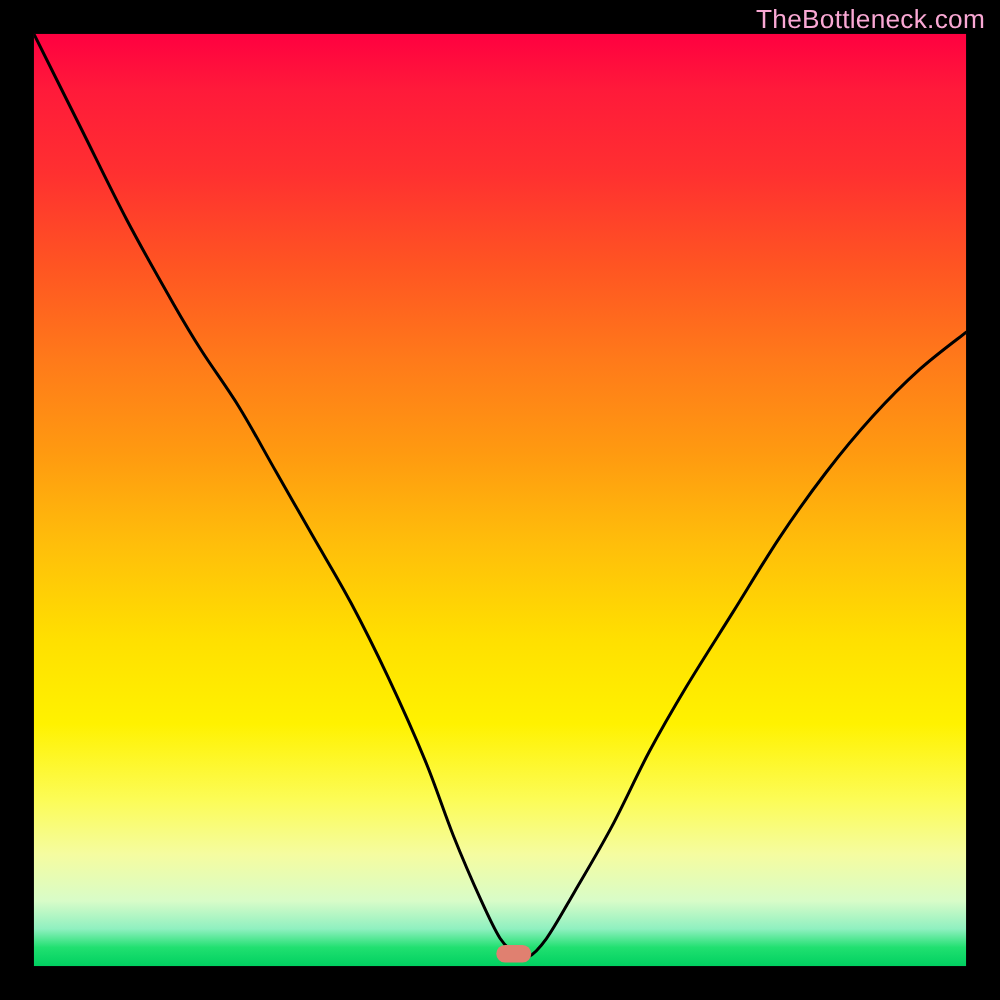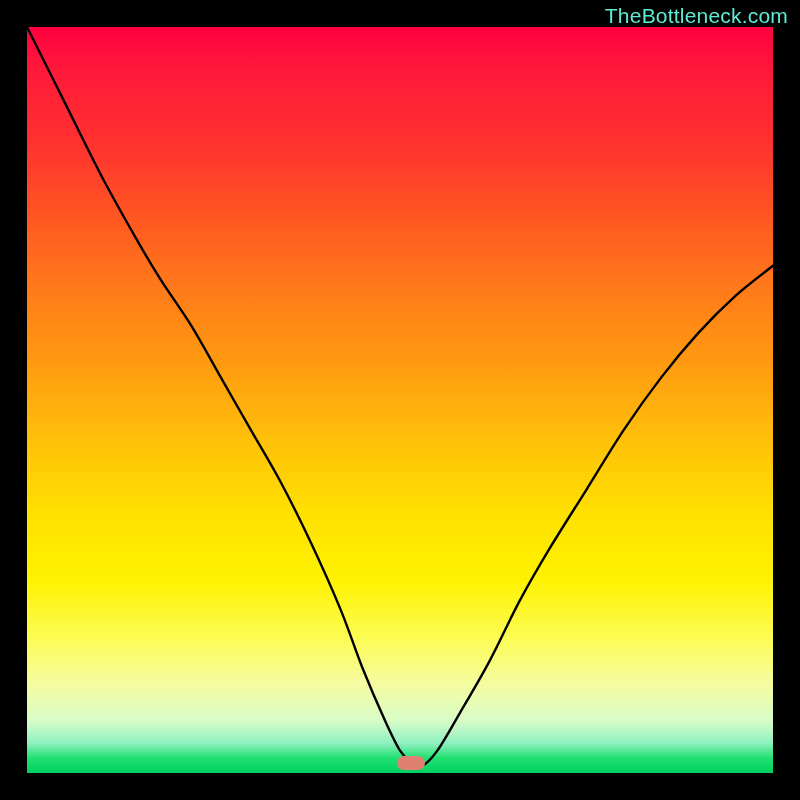--- a/index.html
+++ b/index.html
@@ -52,21 +52,21 @@
     width: 28px;
     height: 14px;
     border-radius: 7px;
     background: #e08070;
     transform: translate(-50%, -50%);
   }
   .watermark {
     position: absolute;
     right: 12px;
     top: 4px;
-    color: #5eead4;
+    color: #f9a8d4;
     font-size: 21px;
     font-weight: 500;
     letter-spacing: 0.2px;
     user-select: none;
     text-align: right;
   }
   svg.curve {
     position: absolute;
     inset: 0;
   }

